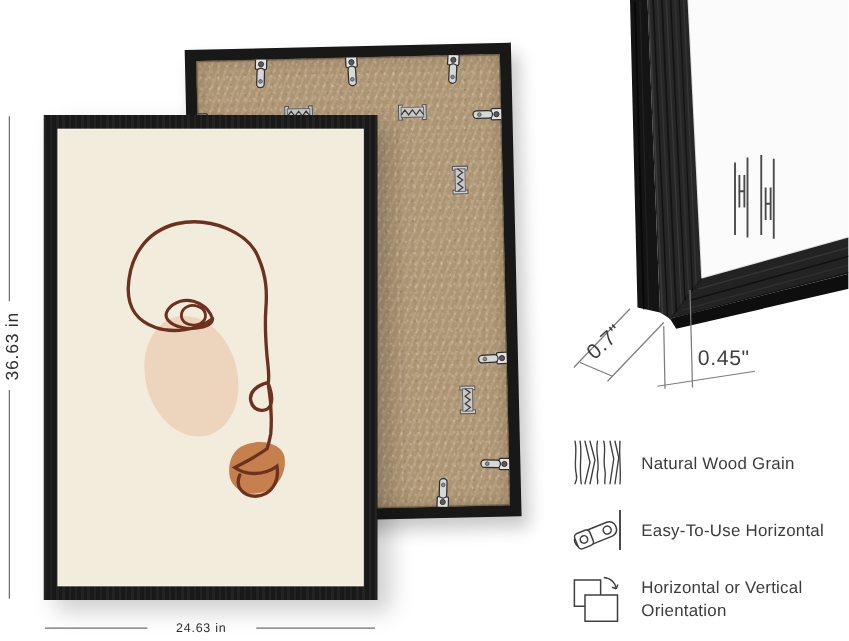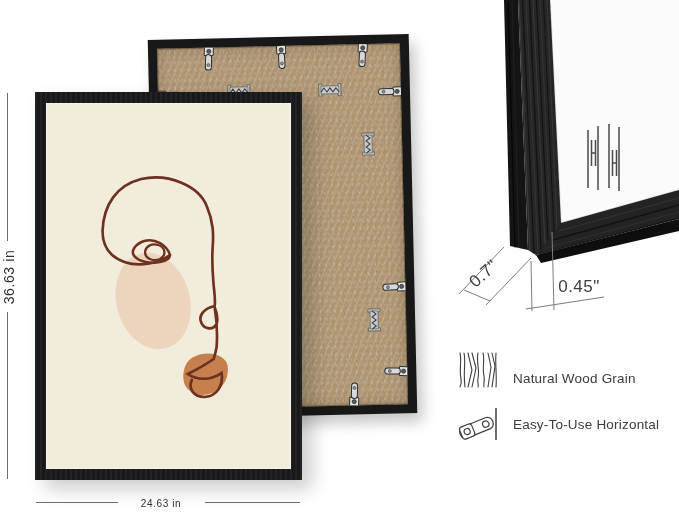--- a/index.html
+++ b/index.html
@@ -33,21 +33,21 @@
   .dim-label.h{left:161px;top:503px;transform:translate(-50%,-50%);font-size:10px;}
   
   .corner-svg{position:absolute;left:440px;top:0;width:239px;height:330px;}
   .corner-label{position:absolute;font-size:17px;color:#3f3f3f;letter-spacing:.5px;white-space:nowrap;}
   .corner-label.depth{left:484px;top:274px;transform:translate(-50%,-50%) rotate(-42deg);}
   .corner-label.face{left:579px;top:287px;transform:translate(-50%,-50%);}
   
   .feat{position:absolute;left:456px;display:flex;align-items:center;gap:13px;}
   .feat .f-icon{width:44px;display:flex;justify-content:center;flex:0 0 44px;}
   .feat .f-label{font-size:13.5px;line-height:19px;letter-spacing:.2px;color:#3c3c3c;max-width:168px;}
-  .feat.r1{top:352px;align-items:flex-end;} .feat.r2{top:406px;} .feat.r3{top:459px;}
+  .feat.r1{top:352px;} .feat.r2{top:406px;} .feat.r3{top:459px;}
 </style>
 </head>
 <body>
 
 <div class="stage">
 
   <div class="back-frame">
     <div class="mdf">
       <svg class="hardware" viewBox="0 0 243 361">
         <defs>
@@ -167,14 +167,25 @@
           <rect x="3" y="16" width="35" height="12" rx="5.5" fill="#ffffff"></rect>
           <circle cx="30.5" cy="22" r="3.2"></circle>
           <rect x="4" y="15.5" width="13" height="13" rx="3" fill="#ffffff"></rect>
           <circle cx="10.5" cy="22" r="3"></circle>
         </g>
       </svg>
     </span>
     <span class="f-label">Easy-To-Use Horizontal</span>
   </div>
 
+  <div class="feat r3">
+    <span class="f-icon">
+      <svg width="40" height="40" viewBox="0 0 40 40" fill="none" stroke="#3f3f3f" stroke-width="1.2">
+        <rect x="1.5" y="5" width="21" height="21" fill="#ffffff"></rect>
+        <rect x="10" y="17" width="26" height="21" fill="#ffffff"></rect>
+        <path d="M25,3 C31,3.5 34.5,7.5 35,12"></path>
+        <path d="M35,12 l-3.4,-1.2 M35,12 l1.2,-3.4"></path>
+      </svg>
+    </span>
+    <span class="f-label">Horizontal or Vertical Orientation</span>
+  </div>
 
 </div>
 
 </body></html>

